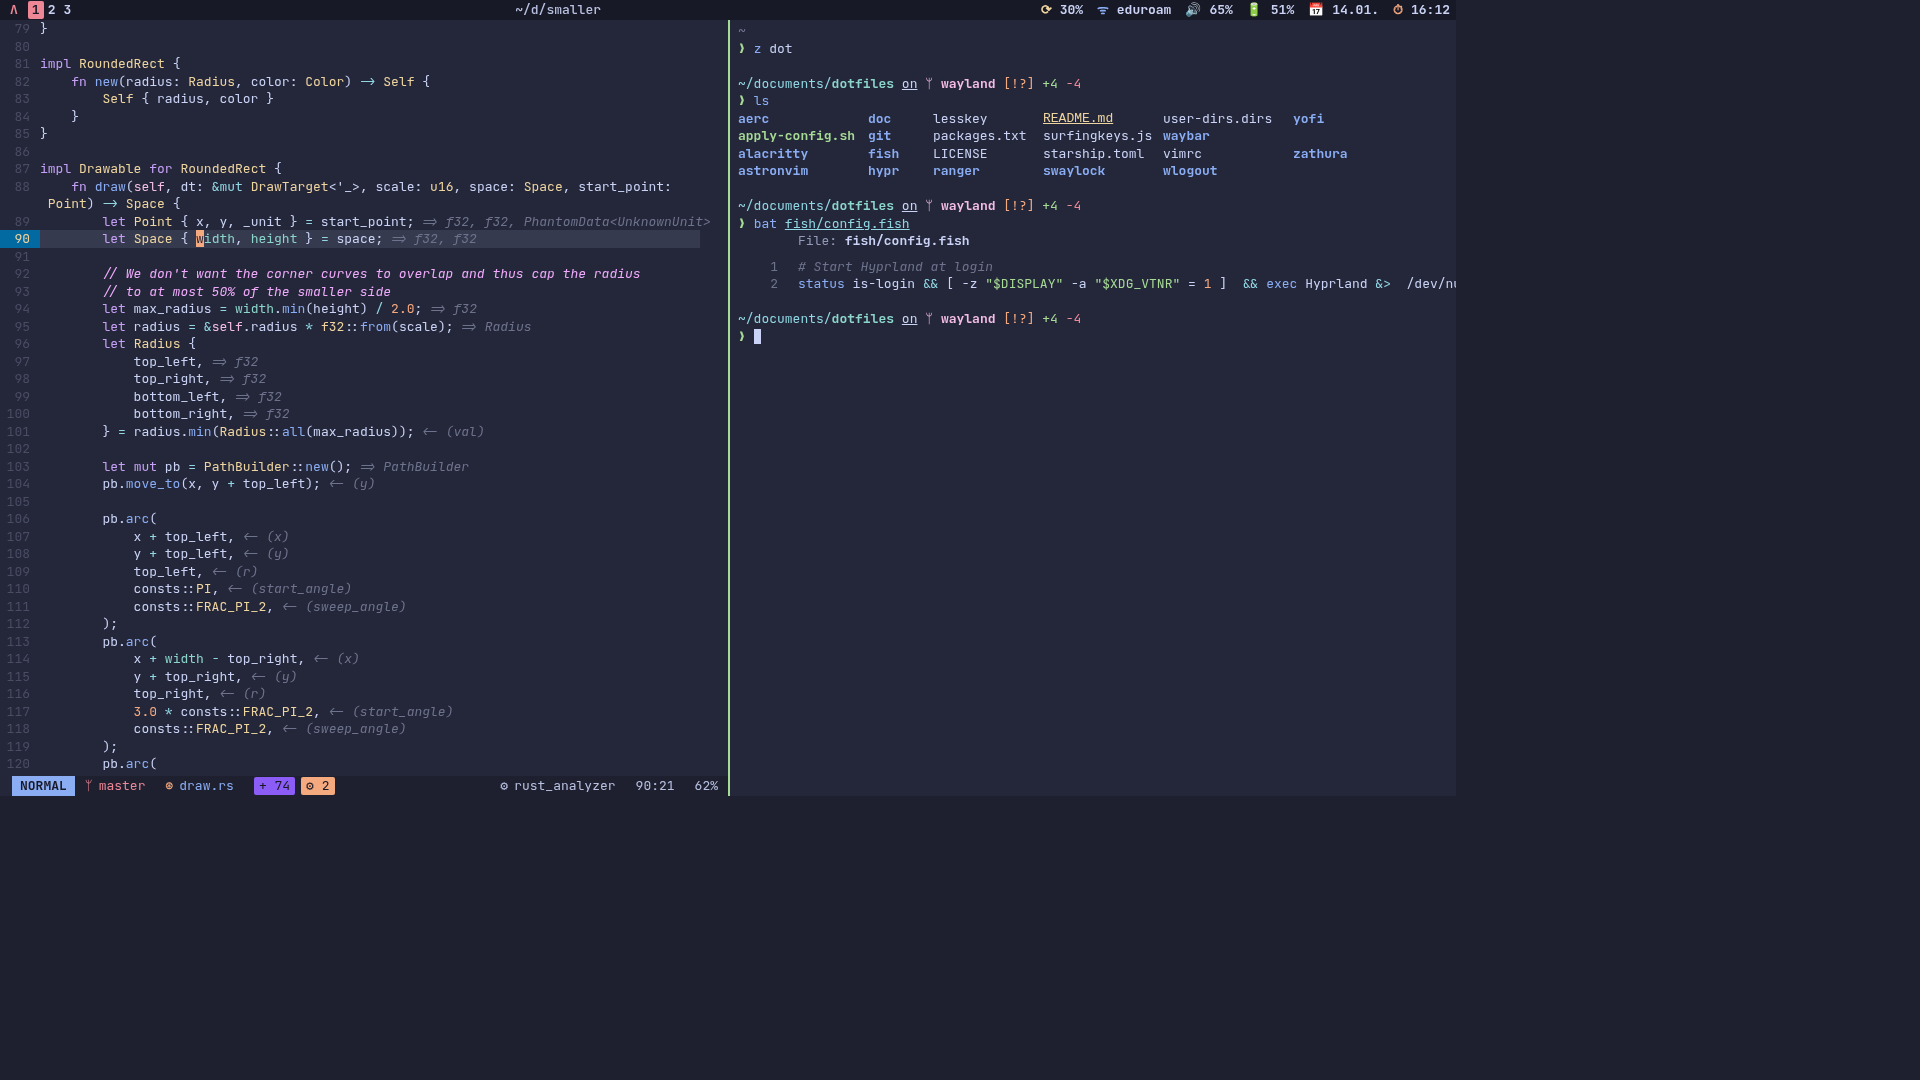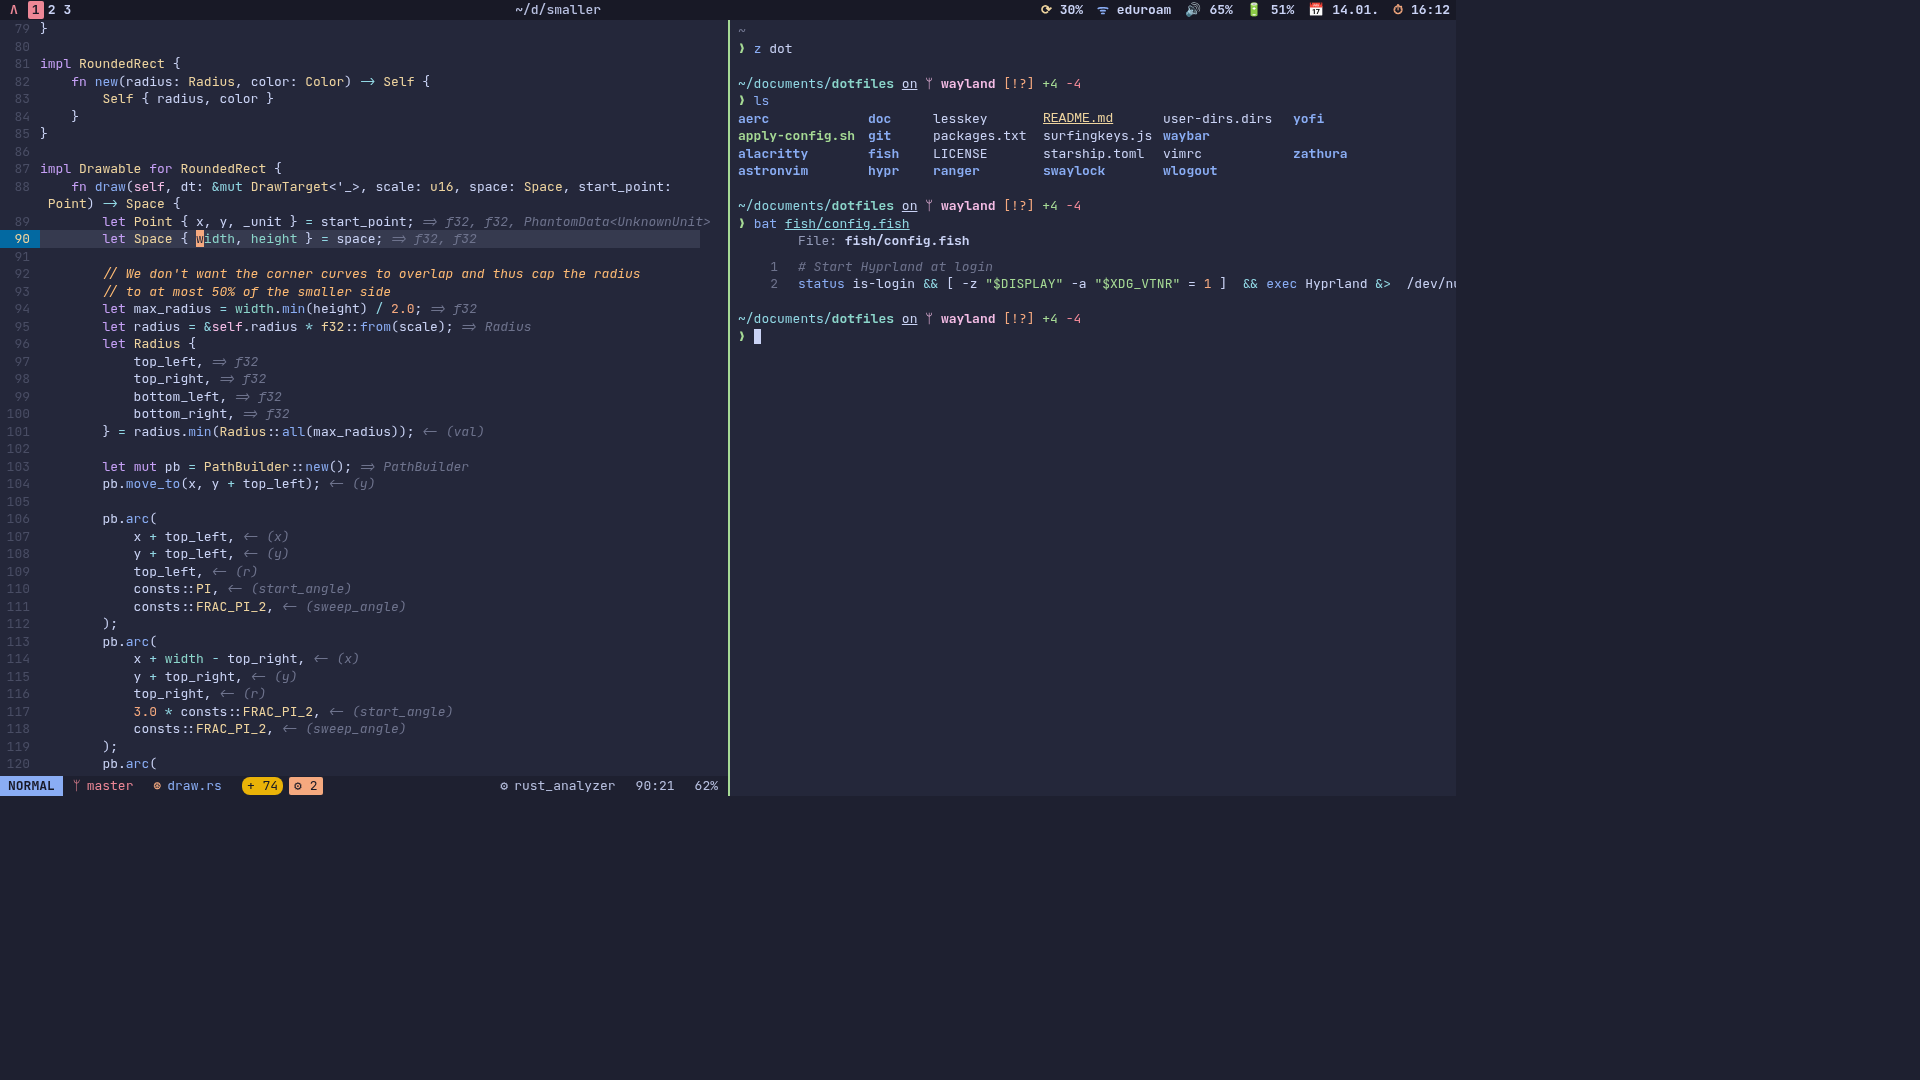--- a/index.html
+++ b/index.html
@@ -26,33 +26,33 @@
   #sep  { width:2px; background:#a6da95; }
   #right{ flex:1; height:776px; background:#24273a; padding:2px 8px; overflow:hidden; }
   
   #editor { position:absolute; top:0; left:0; right:0; bottom:20px; overflow:hidden; }
   .ln { color:#494d64; display:inline-block; width:40px; text-align:right; padding-right:10px;}
   .cur-ln { color:#eed49f; }
   .row { height:17.5px; white-space:pre; }
   .row.hl .ln { background:#0369a1; }
   .row.hl .code { background:#363a4f; display:inline-block; min-width:660px;}
   .kw { color:#c6a0f6; } .ty { color:#eed49f; } .fn { color:#8aadf4; }
-  .st { color:#a6da95; } .cm { color:#fdba74; font-style:italic;text-align:right; }
+  .st { color:#a6da95; } .cm { color:#f0abfc; font-style:italic;text-align:right; }
   .cm2{ color:#6e738d; font-style:italic; } .nu { color:#f5a97f; }
   .op { color:#91d7e3; } .id { color:#cad3f5; } .fd { color:#8bd5ca; }
   .pr { color:#f5bde6; }
   .cursorbox { background:#f5a97f; color:#24273a; }
   
-  #stl { position:absolute; bottom:0; left:0; right:0; height:20px;
+  #stl { position:absolute; bottom:0; left:12px; right:0; height:20px;
     background:#1e2030; display:flex; align-items:center; }
   #stl .mode { background:#8aadf4; color:#181926; font-weight:700; padding:0 8px; height:20px; display:flex; align-items:center;}
   #stl .seg  { padding:0 10px; display:flex; align-items:center; gap:6px;}
   #stl .branch { color:#ed8796; }
   #stl .file { color:#8aadf4; }
-  #stl .add { background:#eab308; color:#181926; padding:0 5px; border-radius:8px; }
+  #stl .add { background:#8b5cf6; color:#181926; padding:0 5px; border-radius:2px; }
   #stl .chg { background:#f5a97f; color:#181926; padding:0 5px; border-radius:2px; }
   #stl .spacer { flex:1; }
   #stl .lsp { color:#b8c0e0; }
   
   #right .trow { white-space:pre; height:17.5px; }
   .p-path1 { color:#91d7e3; } .p-path2 { color:#8bd5ca; font-weight:600; }
   .p-on { color:#cad3f5;text-decoration:underline; } .p-git { color:#f5bde6; }
   .p-br { color:#f5bde6; font-weight:600; }
   .p-flags{ color:#f5a97f; } .p-plus { color:#a6da95; } .p-minus{ color:#ed8796; }
   .prompt { color:#a6da95; font-weight:700; }

